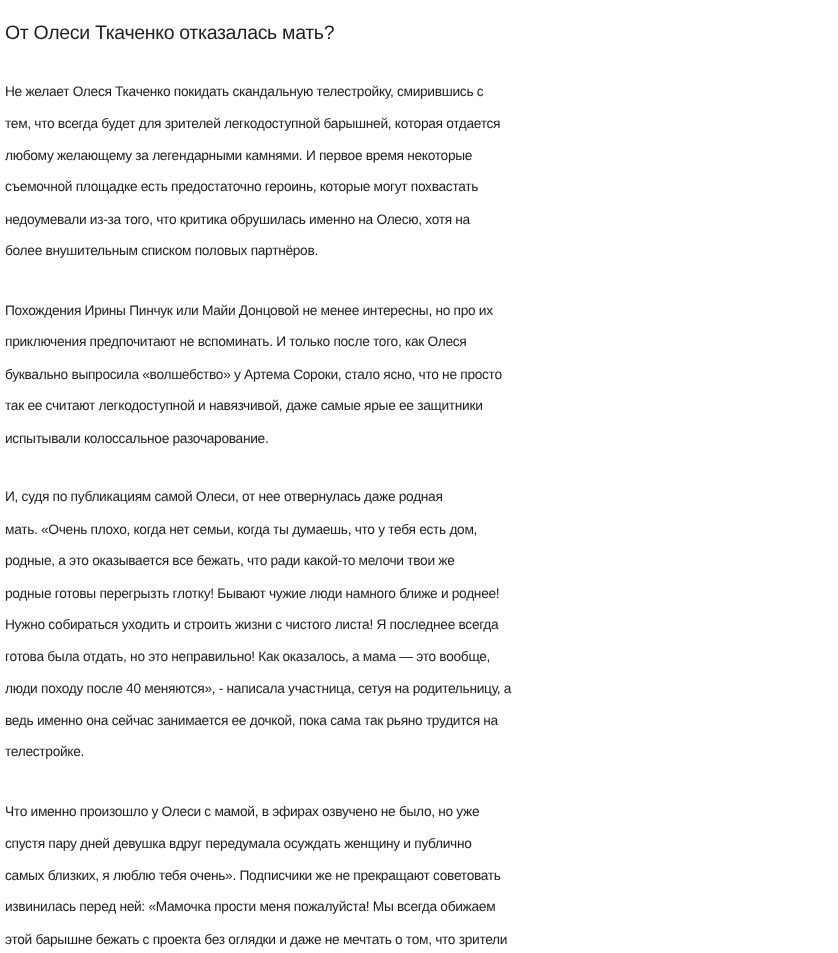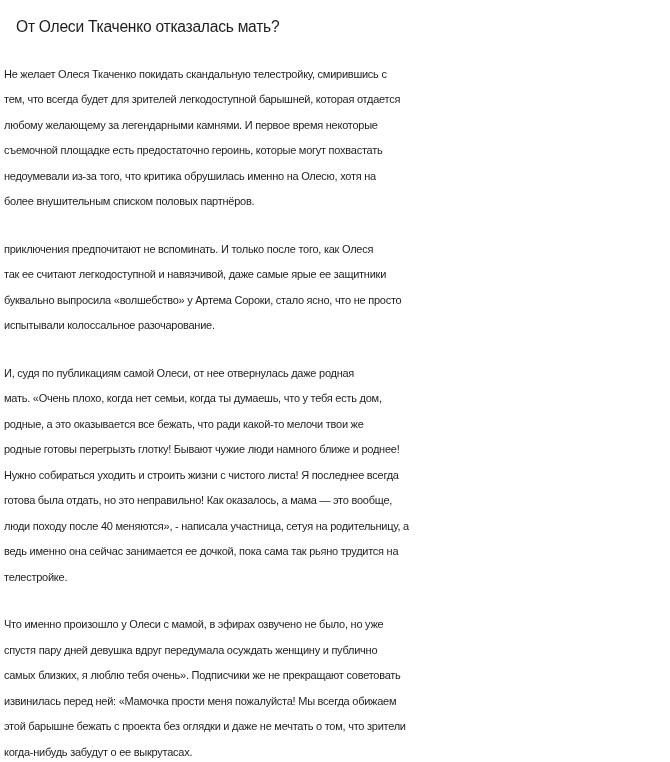--- a/index.html
+++ b/index.html
@@ -11,22 +11,22 @@
       color: #1e1e1e;
     }
     .article {
       padding: 0 0 0 4px;
       box-sizing: border-box;
       width: 670px;
     }
     .title {
       font-size: 15.6px;
       line-height: 25.5px;
-      margin: 12px;
-      padding-top: 2px;
+      margin: 0;
+      padding-top: 14px;
       font-weight: normal;
       letter-spacing: -0.25px;
     }
     .para {
       font-size: 11px;
       line-height: 25.5px;
       margin: 22px 0 0 0;
       letter-spacing: -0.25px;
       white-space: normal;
     }
@@ -41,23 +41,24 @@
   <p class="para">
     <span class="line">Не желает Олеся Ткаченко покидать скандальную телестройку, смирившись с</span>
     <span class="line">тем, что всегда будет для зрителей легкодоступной барышней, которая отдается</span>
     <span class="line">любому желающему за легендарными камнями. И первое время некоторые</span>
     <span class="line">съемочной площадке есть предостаточно героинь, которые могут похвастать</span>
     <span class="line">недоумевали из-за того, что критика обрушилась именно на Олесю, хотя на</span>
     <span class="line">более внушительным списком половых партнёров.</span>
   </p>
 
   <p class="para">
+    <span class="line">Похождения Ирины Пинчук или Майи Донцовой не менее интересны, но про их</span>
     <span class="line">приключения предпочитают не вспоминать. И только после того, как Олеся</span>
+    <span class="line">буквально выпросила «волшебство» у Артема Сороки, стало ясно, что не просто</span>
     <span class="line">так ее считают легкодоступной и навязчивой, даже самые ярые ее защитники</span>
-    <span class="line">буквально выпросила «волшебство» у Артема Сороки, стало ясно, что не просто</span>
     <span class="line">испытывали колоссальное разочарование.</span>
   </p>
 
   <p class="para">
     <span class="line">И, судя по публикациям самой Олеси, от нее отвернулась даже родная</span>
     <span class="line">мать. «Очень плохо, когда нет семьи, когда ты думаешь, что у тебя есть дом,</span>
     <span class="line">родные, а это оказывается все бежать, что ради какой-то мелочи твои же</span>
     <span class="line">родные готовы перегрызть глотку! Бывают чужие люди намного ближе и роднее!</span>
     <span class="line">Нужно собираться уходить и строить жизни с чистого листа! Я последнее всегда</span>
     <span class="line">готова была отдать, но это неправильно! Как оказалось, а мама — это вообще,</span>

